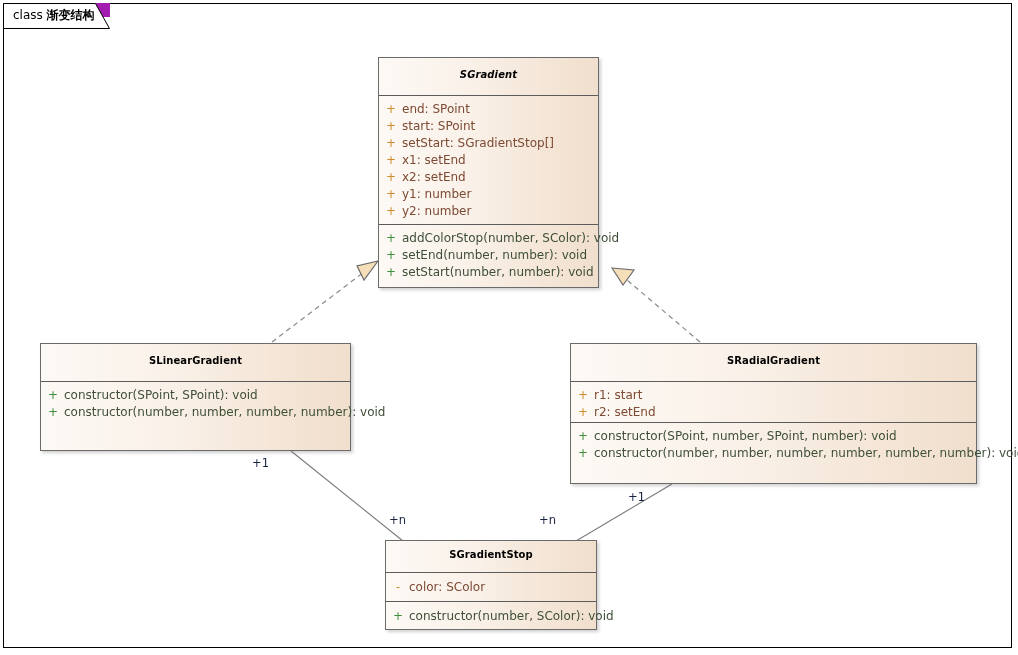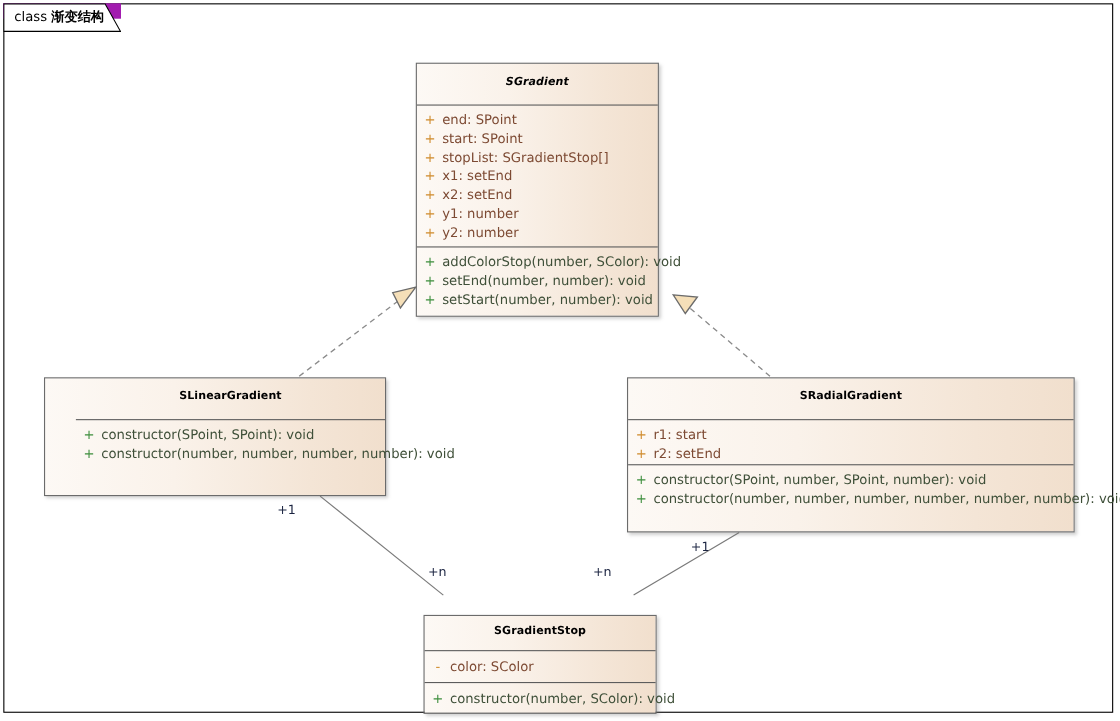--- a/index.html
+++ b/index.html
@@ -169,21 +169,21 @@
       <div class="row">
         <span class="vis attr">+</span>
         <span class="rowtext attr">end: SPoint</span>
       </div>
       <div class="row">
         <span class="vis attr">+</span>
         <span class="rowtext attr">start: SPoint</span>
       </div>
       <div class="row">
         <span class="vis attr">+</span>
-        <span class="rowtext attr">stopList: SGradientStop[]</span>
+        <span class="rowtext attr">setStart: SGradientStop[]</span>
       </div>
       <div class="row">
         <span class="vis attr">+</span>
         <span class="rowtext attr">x1: setEnd</span>
       </div>
       <div class="row">
         <span class="vis attr">+</span>
         <span class="rowtext attr">x2: setEnd</span>
       </div>
       <div class="row">
@@ -204,21 +204,21 @@
         <span class="vis meth">+</span>
         <span class="rowtext meth">setEnd(number, number): void</span>
       </div>
       <div class="row">
         <span class="vis meth">+</span>
         <span class="rowtext meth">setStart(number, number): void</span>
       </div>
     </div>
   </div>
 
-  <div class="uml" style="left:40px; top:343px; width:311px; height:108px;padding-left:28px;">
+  <div class="uml" style="left:40px; top:343px; width:311px; height:108px;">
     <div class="section" style="height:37px; padding-top:11px;">
       <div class="title">SLinearGradient</div>
     </div>
     <div class="section divider" style="height:70px; padding-top:5px;">
       <div class="row">
         <span class="vis meth">+</span>
         <span class="rowtext meth">constructor(SPoint, SPoint): void</span>
       </div>
       <div class="row">
         <span class="vis meth">+</span>
@@ -246,21 +246,21 @@
         <span class="vis meth">+</span>
         <span class="rowtext meth">constructor(SPoint, number, SPoint, number): void</span>
       </div>
       <div class="row">
         <span class="vis meth">+</span>
         <span class="rowtext meth">constructor(number, number, number, number, number, number): void</span>
       </div>
     </div>
   </div>
 
-  <div class="uml" style="left:385px; top:540px; width:212px; height:90px;margin-top:19px;">
+  <div class="uml" style="left:385px; top:540px; width:212px; height:90px;">
     <div class="section" style="height:31px; padding-top:8px;">
       <div class="title">SGradientStop</div>
     </div>
     <div class="section divider" style="height:29px; padding-top:6px;">
       <div class="row">
         <span class="vis attr">-</span>
         <span class="rowtext attr">color: SColor</span>
       </div>
     </div>
     <div class="section divider" style="height:30px; padding-top:6px;">

